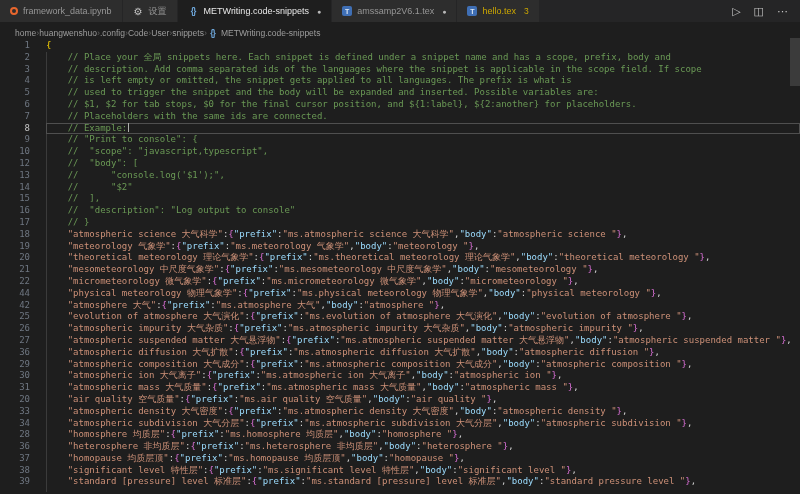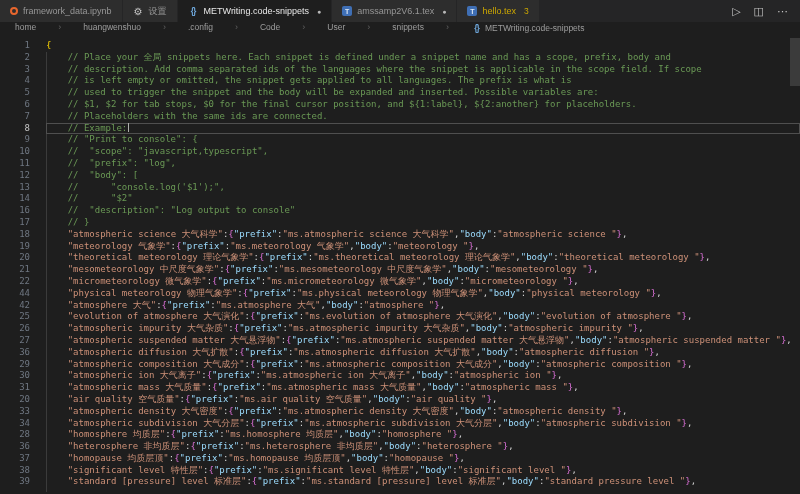--- a/index.html
+++ b/index.html
@@ -23,22 +23,22 @@
   .icon-notebook { width: 8px; height: 8px; border: 2px solid #e8662d; border-radius: 50%; }
   .icon-gear::before { content: "⚙"; color: #c5c5c5; font-size: 10px; line-height: 11px; }
   .icon-tex { background: #3f6fb5; border-radius: 2px; width: 10px; height: 10px; }
   .icon-tex::before { content: "T"; color: #dce7f5; font-size: 7px; font-weight: bold; }
   .icon-snippets::before { content: "{}"; color: #6fa8dc; font-size: 8.5px; font-weight: bold; letter-spacing: -1px; }
 
   .editor-actions { display: flex; align-items: center; gap: 13px; padding: 0 12px; }
   .action { color: #c5c5c5; font-size: 11px; cursor: pointer; line-height: 22px; }
 
   
-  .breadcrumb { height: 16px; flex: 0 0 16px; background: #1e1e1e; display: flex; align-items: flex-start;
-                gap: 22px; padding-left: 15px; overflow: hidden; }
+  .breadcrumb { height: 16px; flex: 0 0 16px; background: #1e1e1e; display: flex; align-items: flex-end;
+                gap: 0; padding-left: 15px; overflow: hidden; }
   .crumb { color: #9d9d9d; font-size: 8.5px; display: inline-flex; align-items: center; gap: 3px;
            cursor: pointer; white-space: nowrap; }
   .sep { color: #606060; font-size: 9px; }
 
   
   .editor { position: relative; flex: 1; overflow: hidden; padding-top: 2px;
             font-family: "DejaVu Sans Mono", monospace; font-size: 9px; }
   .indent-guide { position: absolute; left: 46px; top: 14px; height: 440px; width: 1px; background: #3b3b3b; }
   #lines { position: relative; }
   .line { display: flex; height: 11.8px; line-height: 11.8px; }
@@ -163,34 +163,34 @@
         </div>
         <div class="line">
           <span class="ln">9</span>
           <span class="code"><span class="c">    // "Print to console": {</span></span>
         </div>
         <div class="line">
           <span class="ln">10</span>
           <span class="code"><span class="c">    //  "scope": "javascript,typescript",</span></span>
         </div>
         <div class="line">
-          <span class="ln">11</span>
-          <span class="code"><span class="c">    //  "prefix": "log",</span></span>
-        </div>
-        <div class="line">
           <span class="ln">12</span>
           <span class="code"><span class="c">    //  "body": [</span></span>
         </div>
         <div class="line">
           <span class="ln">13</span>
           <span class="code"><span class="c">    //      "console.log('$1');",</span></span>
         </div>
         <div class="line">
           <span class="ln">14</span>
           <span class="code"><span class="c">    //      "$2"</span></span>
+        </div>
+        <div class="line">
+          <span class="ln">15</span>
+          <span class="code"><span class="c">    //  ],</span></span>
         </div>
         <div class="line">
           <span class="ln">16</span>
           <span class="code"><span class="c">    //  "description": "Log output to console"</span></span>
         </div>
         <div class="line">
           <span class="ln">17</span>
           <span class="code"><span class="c">    // }</span></span>
         </div>
         <div class="line">

